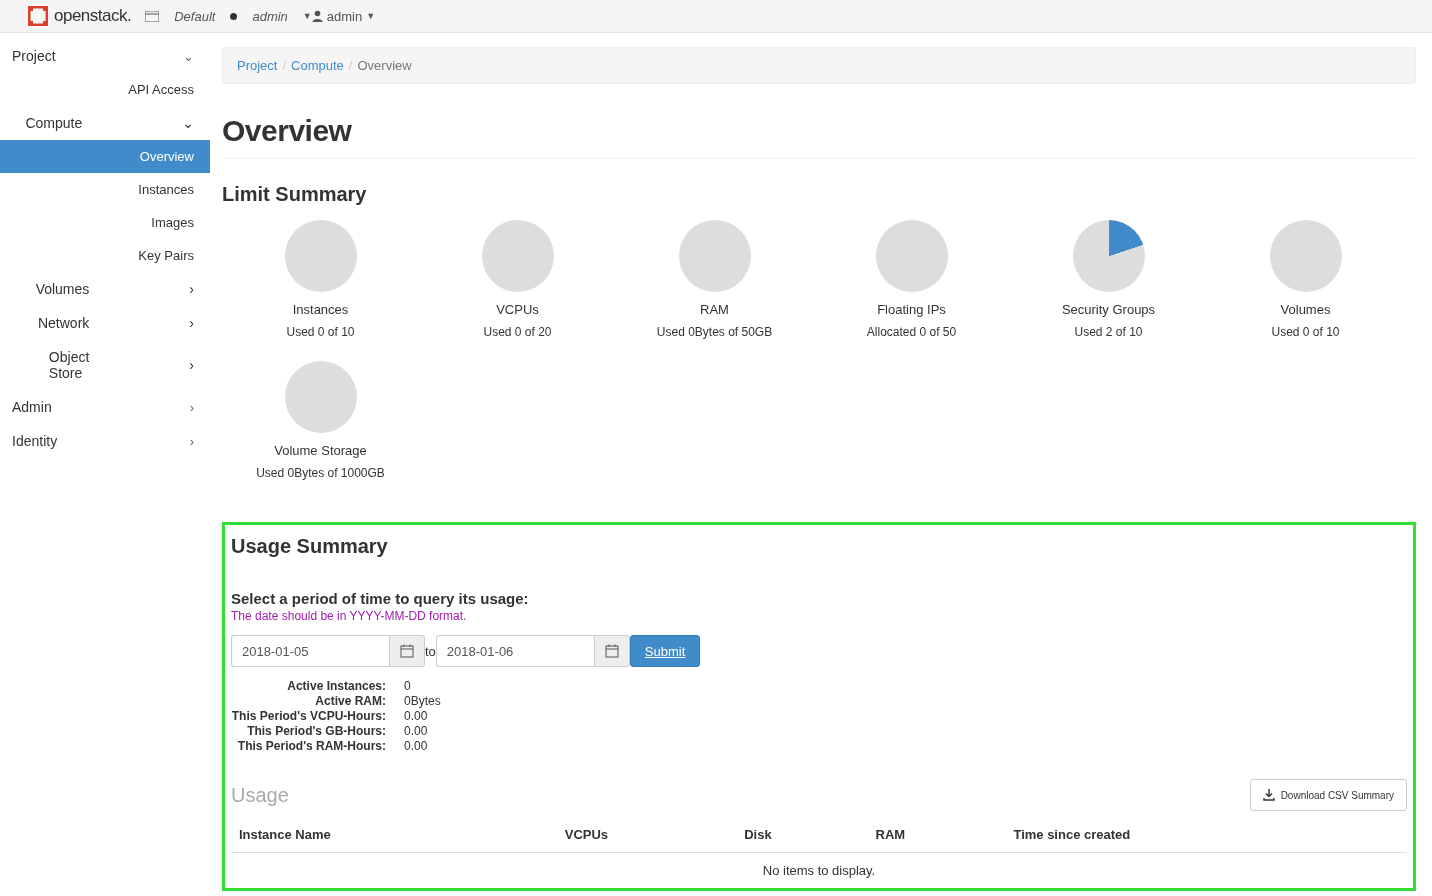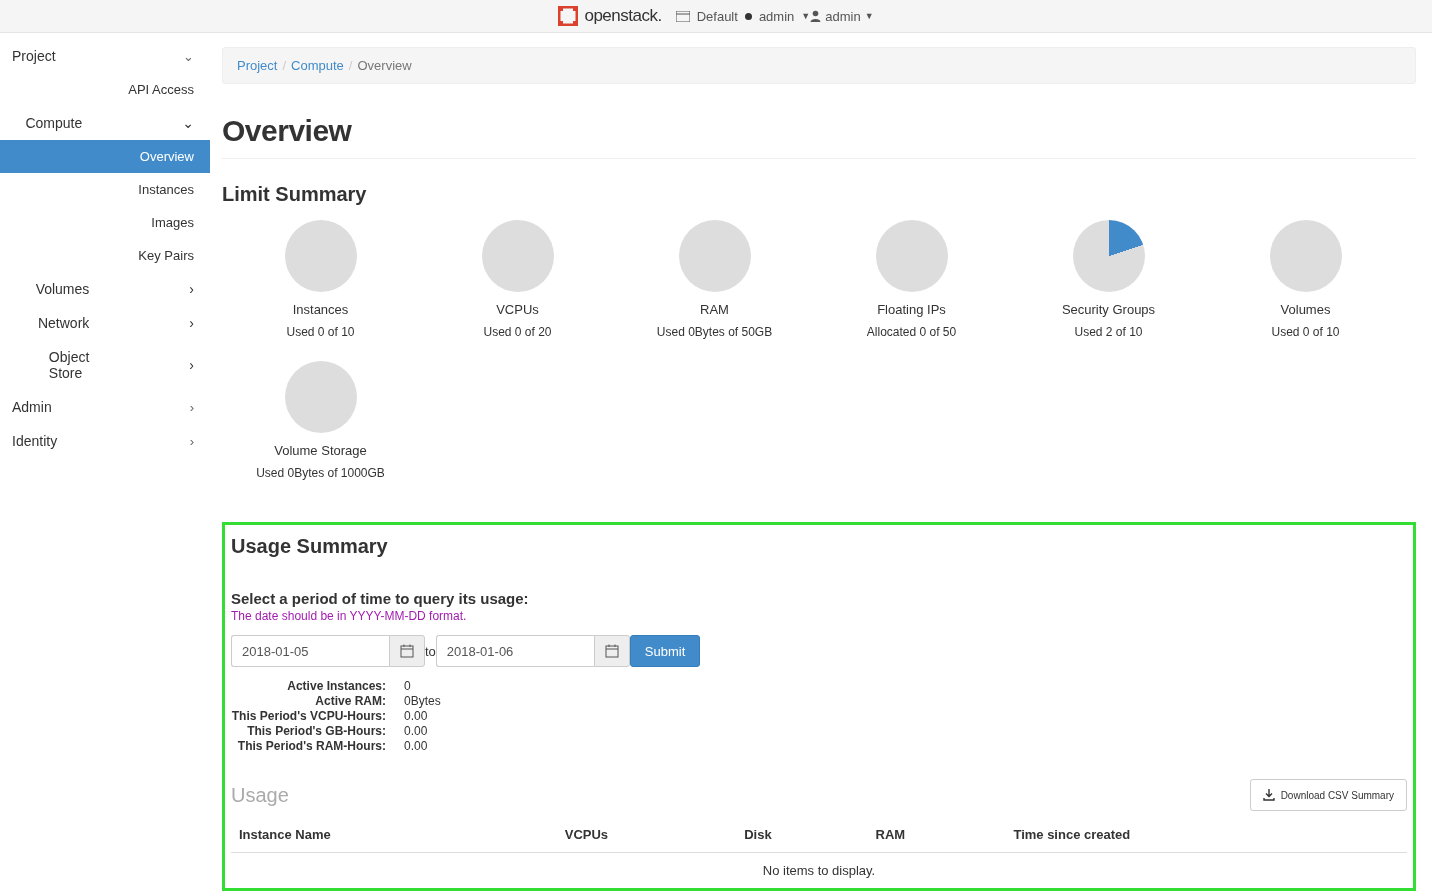--- a/index.html
+++ b/index.html
@@ -1,23 +1,23 @@
 <!DOCTYPE html>
 <html><head>
 <meta charset="utf-8">
 <style>
 * { box-sizing: border-box; margin: 0; padding: 0; }
 body { font-family: "Helvetica Neue", Helvetica, Arial, sans-serif; font-size: 13px; color: #333; background: #fff; }
 
-.topbar { height: 33px; background: #f5f5f5; border-bottom: 1px solid #e5e5e5; display: flex; align-items: center; padding: 0 28px; justify-content: center; }
+.topbar { height: 33px; background: #f5f5f5; border-bottom: 1px solid #e5e5e5; display: flex; align-items: center; padding: 0 28px; justify-content: flex-start; }
 .topbar-left { display: flex; align-items: center; gap: 14px; }
 .logo { display: flex; align-items: center; gap: 6px; }
 .logo-icon { width: 20px; height: 20px; }
 .logo-text { font-size: 17px; font-weight: 400; color: #333; letter-spacing: -0.5px; }
-.context-switch { display: flex; align-items: center; gap: 7px; color: #555; font-size: 13px; cursor: pointer; }
+.context-switch { display: flex; align-items: center; gap: 15px; color: #555; font-size: 13px; cursor: pointer; font-style: italic; }
 .dot-icon { width: 7px; height: 7px; background: #333; border-radius: 50%; display: inline-block; }
 .caret { font-size: 9px; color: #555; }
 .user-menu { display: flex; align-items: center; gap: 4px; color: #555; cursor: pointer; }
 
 .layout { display: flex; }
 .sidebar { width: 210px; flex-shrink: 0; padding-top: 6px; }
 .nav-header { display: flex; justify-content: space-between; align-items: center; padding: 9px 16px 9px 12px; cursor: pointer; color: #333; font-size: 14px; }
 .nav-header .chev { font-size: 13px; color: #666; }
 .nav-item { display: block; text-align: right; padding: 9px 16px; color: #333; font-size: 13px; cursor: pointer; }
 .nav-item.active { background: #428bca; color: #fff; }
@@ -41,21 +41,21 @@
 
 .highlight-box { border: 3px solid #33dd33; padding: 4px 6px 0 6px; margin-top: 20px; }
 
 .subhead { font-size: 15px; font-weight: 700; margin-bottom: 2px; }
 .hint { font-size: 12px; color: #a21caf; margin-bottom: 12px; }
 .date-row { display: flex; align-items: center; margin-bottom: 12px; }
 .input-group { display: flex; }
 .date-input { width: 158px; height: 32px; border: 1px solid #ccc; border-right: none; border-radius: 3px 0 0 3px; padding: 0 10px; font-size: 13px; color: #555; }
 .input-addon { width: 36px; height: 32px; border: 1px solid #ccc; border-radius: 0 3px 3px 0; background: #eee; display: flex; align-items: center; justify-content: center; color: #555; }
 .to-label { font-size: 13px; color: #333; }
-.btn-submit { height: 32px; padding: 0 14px; background: #428bca; border: 1px solid #357ebd; color: #fff; border-radius: 3px; font-size: 13px; cursor: pointer; }
+.btn-submit { height: 32px; padding: 0 14px; background: #428bca; border: 1px solid #357ebd; color: #fff; border-radius: 3px; font-size: 13px; cursor: pointer; text-decoration: underline; }
 
 .stats-dl { display: grid; grid-template-columns: 155px auto; column-gap: 18px; row-gap: 1px; font-size: 12px; margin-bottom: 26px; }
 .stats-dl .k { text-align: right; font-weight: 700; }
 .stats-dl .v { text-align: left; }
 
 .usage-header { display: flex; justify-content: space-between; align-items: center; margin-bottom: 6px; }
 .usage-title { font-size: 20px; font-weight: 400; color: #aaa; }
 .btn-outline { height: 32px; padding: 0 12px; background: #fff; border: 1px solid #ccc; border-radius: 3px; font-size: 10px; color: #333; cursor: pointer; display: flex; align-items: center; gap: 6px; }
 
 .usage-table { width: 100%; border-collapse: collapse; }

